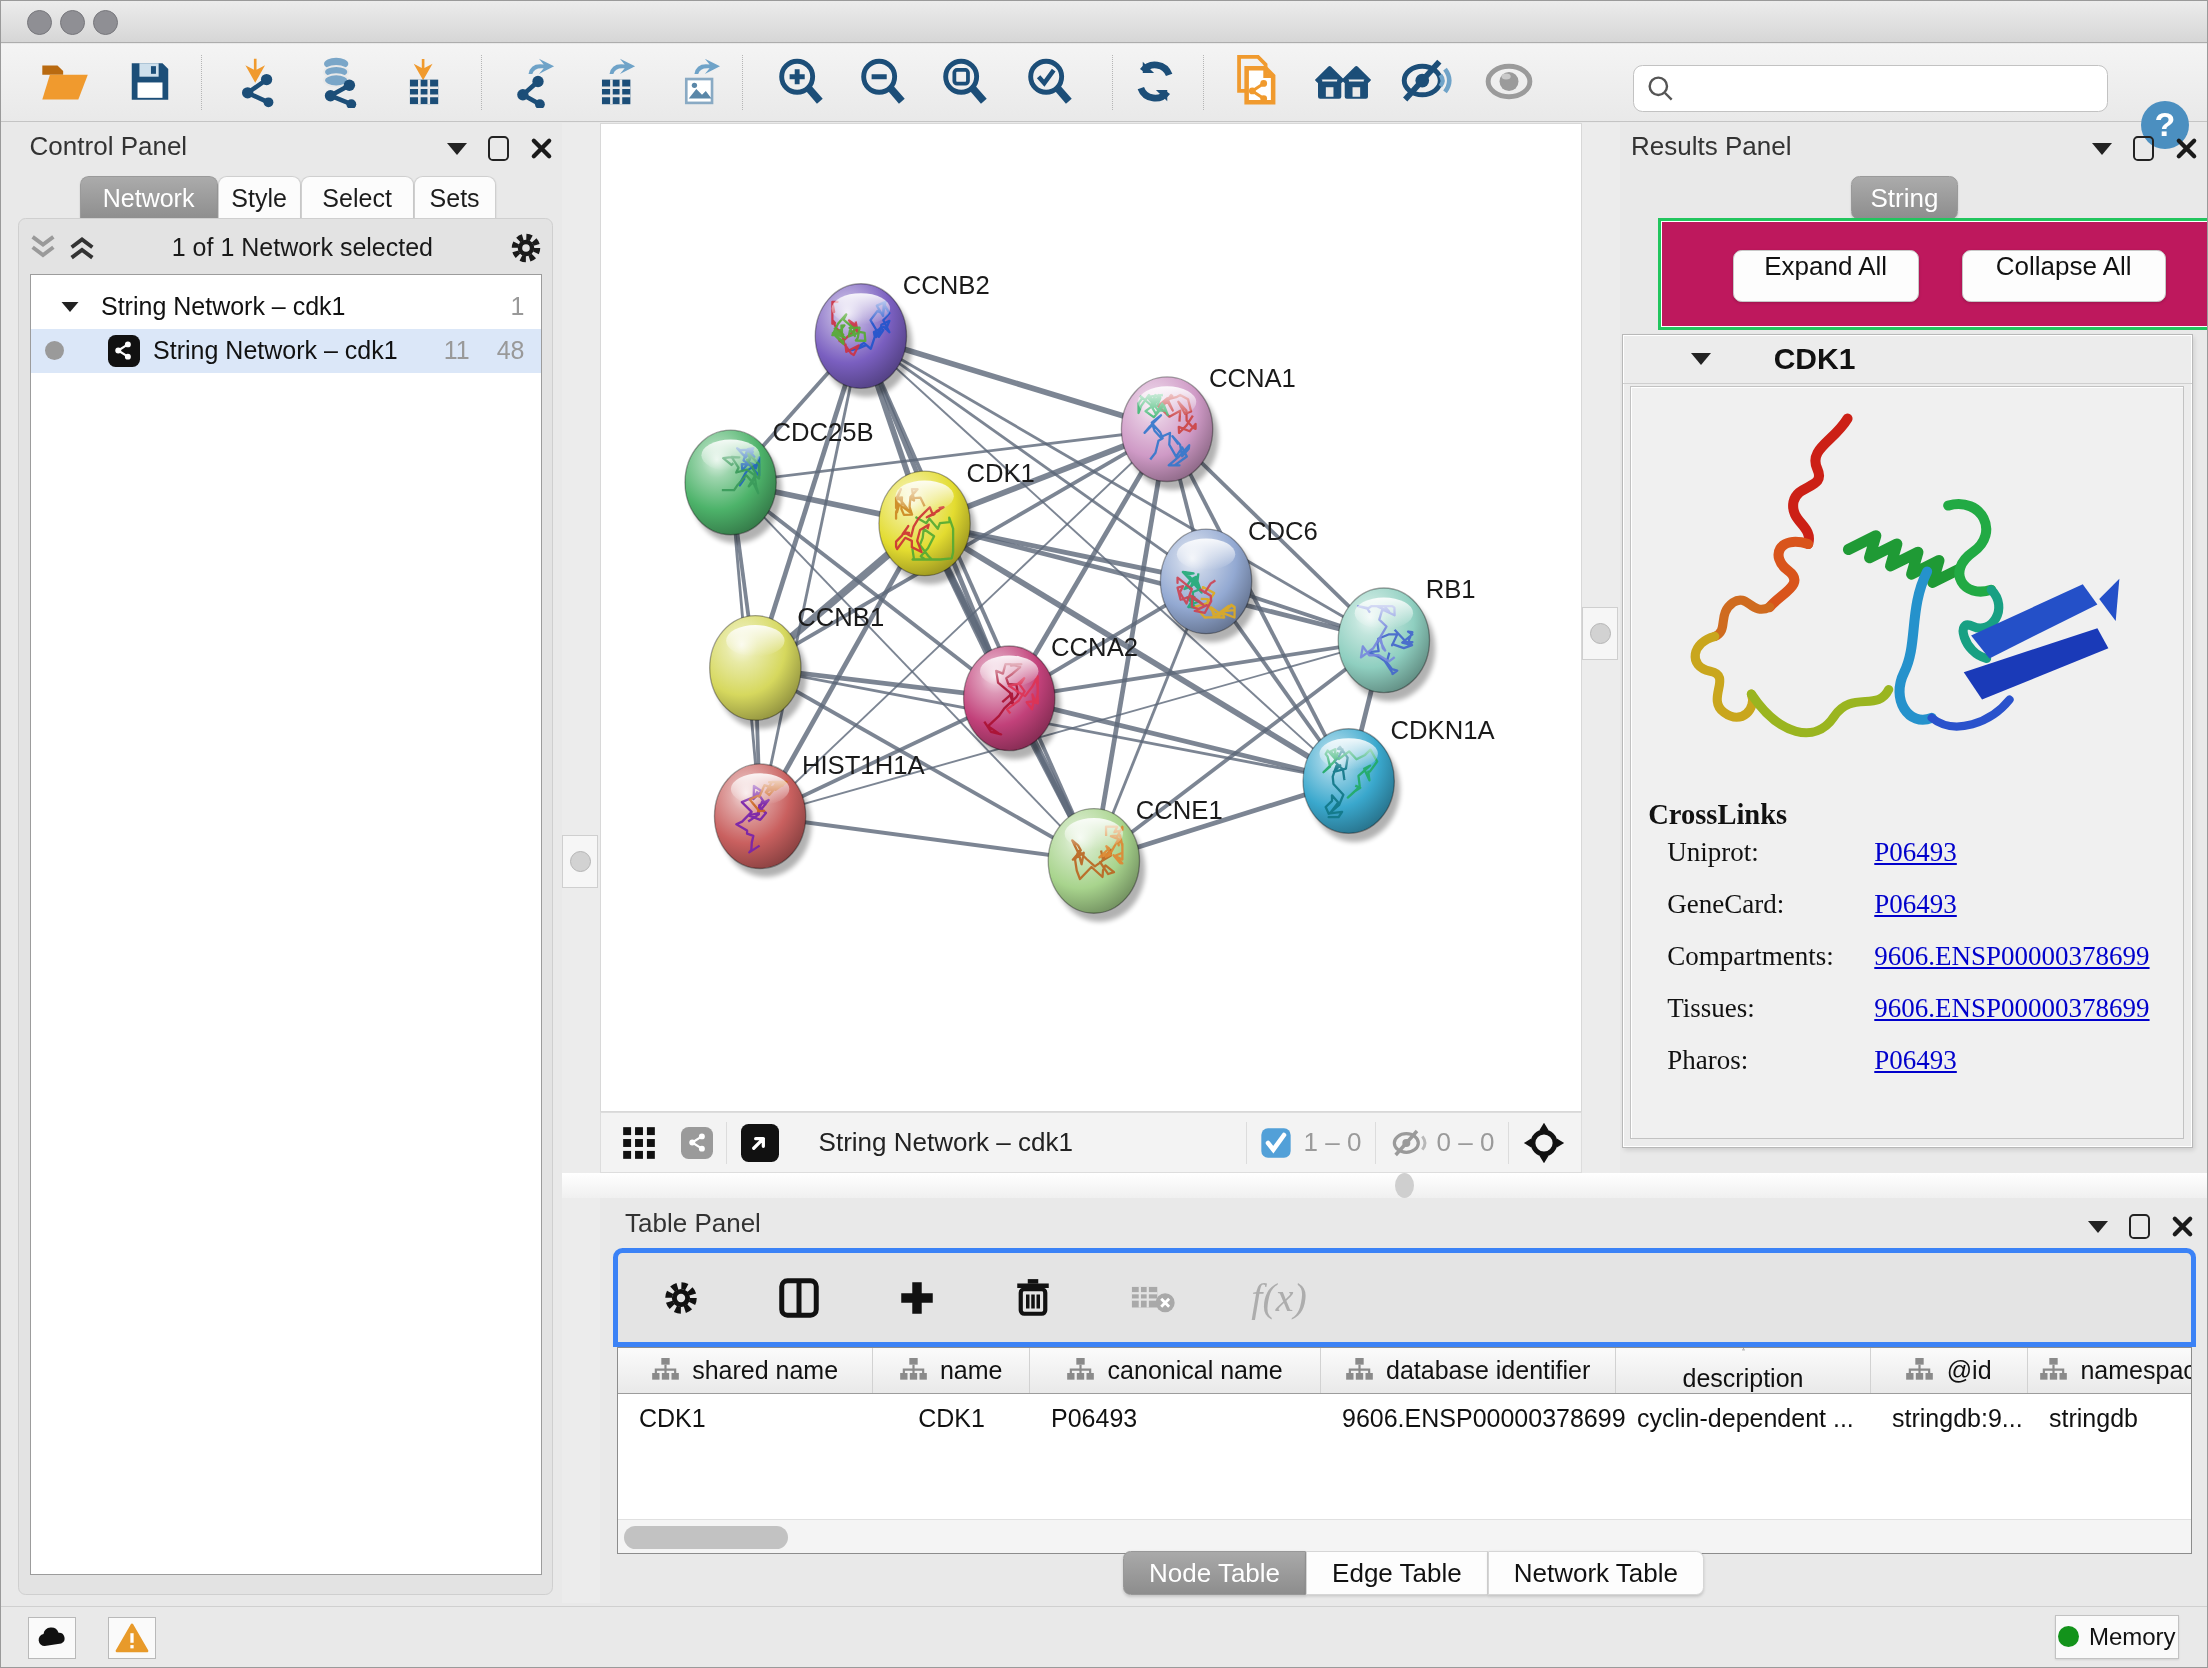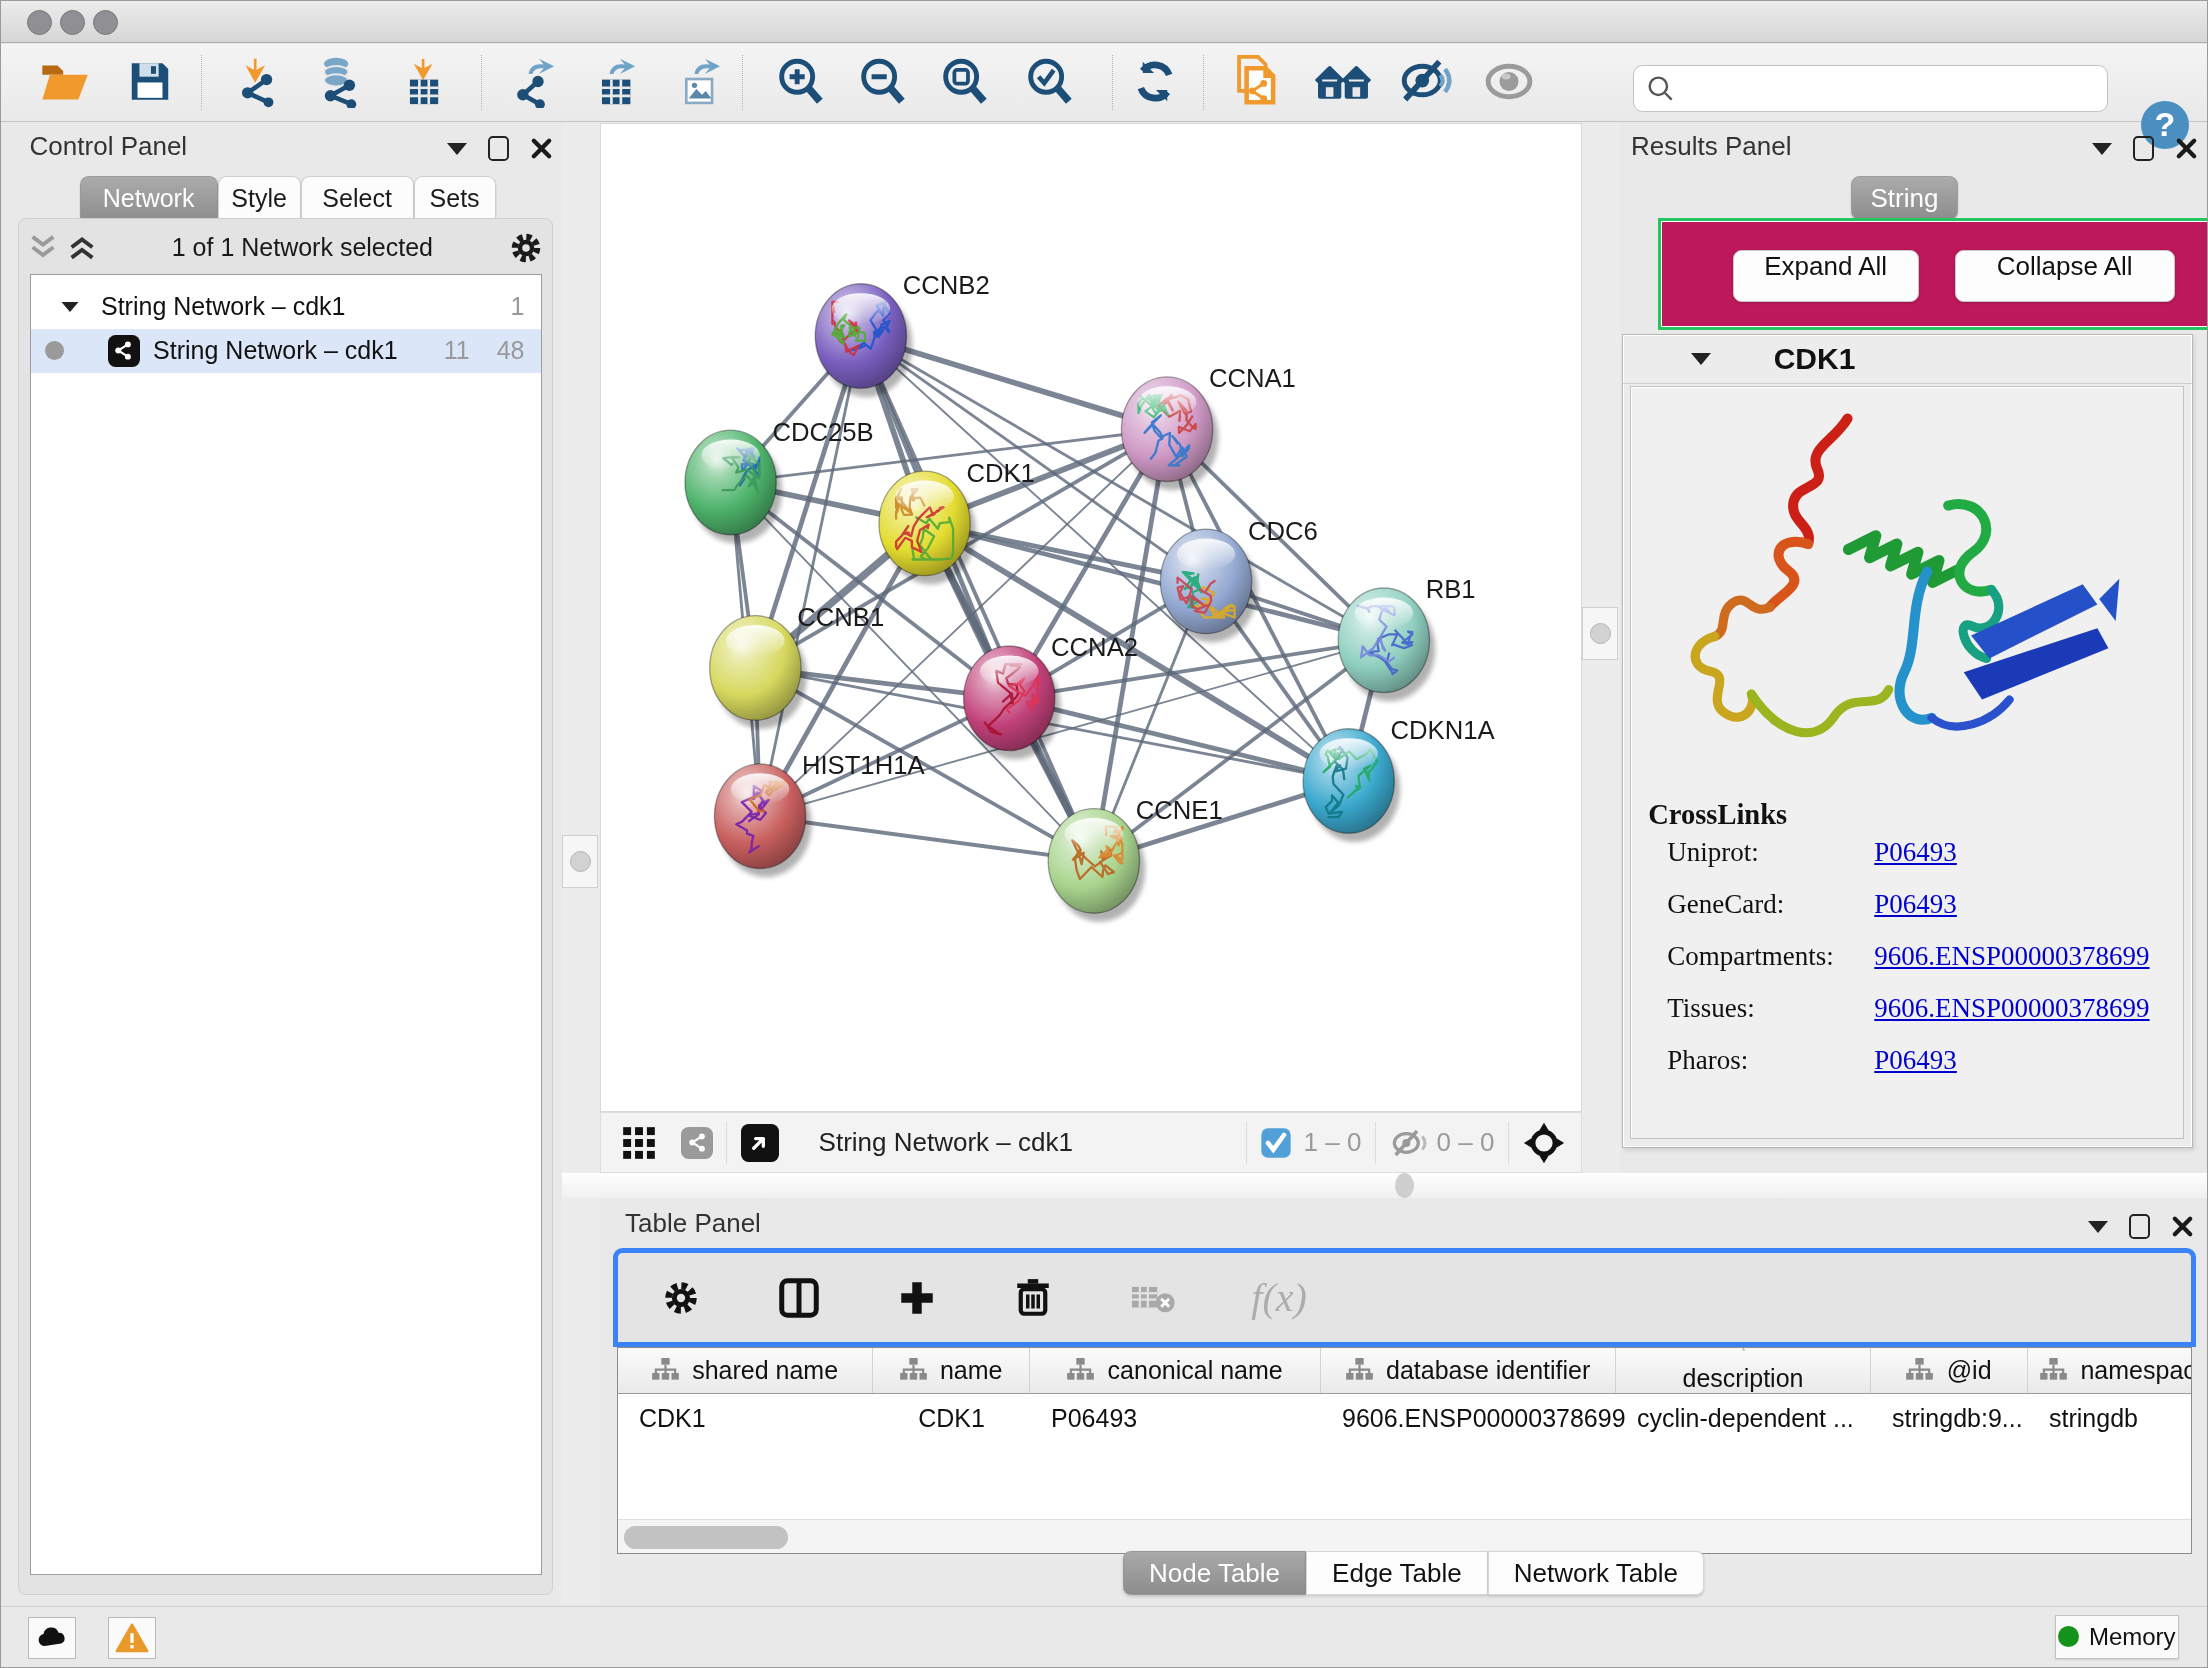--- a/index.html
+++ b/index.html
@@ -610,21 +610,21 @@
     <div class="ph-icons" style="right:11.4px;top:13.3px">
       <div class="tri-down"></div>
       <div class="float-ic"></div>
       <svg width="23" height="23" viewBox="0 0 24 24">
         <path d="M4,4 L20,20 M20,4 L4,20" stroke="#1a1a1a" stroke-width="4.5" stroke-linecap="round"></path>
       </svg>
     </div>
     <div class="rp-tab">String</div>
     <div class="rp-box1">
       <div class="rp-btn" style="left:72px;width:186px">Expand All</div>
-      <div class="rp-btn" style="left:294px;width:220px">Collapse All</div>
+      <div class="rp-btn" style="left:301px;width:204px">Collapse All</div>
     </div>
     <div class="rp-box2">
       <div class="rp-generow">
         <div class="tri-down" style="margin-left:68px"></div>
         <span class="rp-gene" style="margin-left:63px">CDK1</span>
       </div>
       <div class="rp-inner">
 
         <svg width="476" height="399" viewBox="0 0 520 430" style="display:block;margin:5.7px auto 0">
           <g fill="none" stroke-linecap="round">

